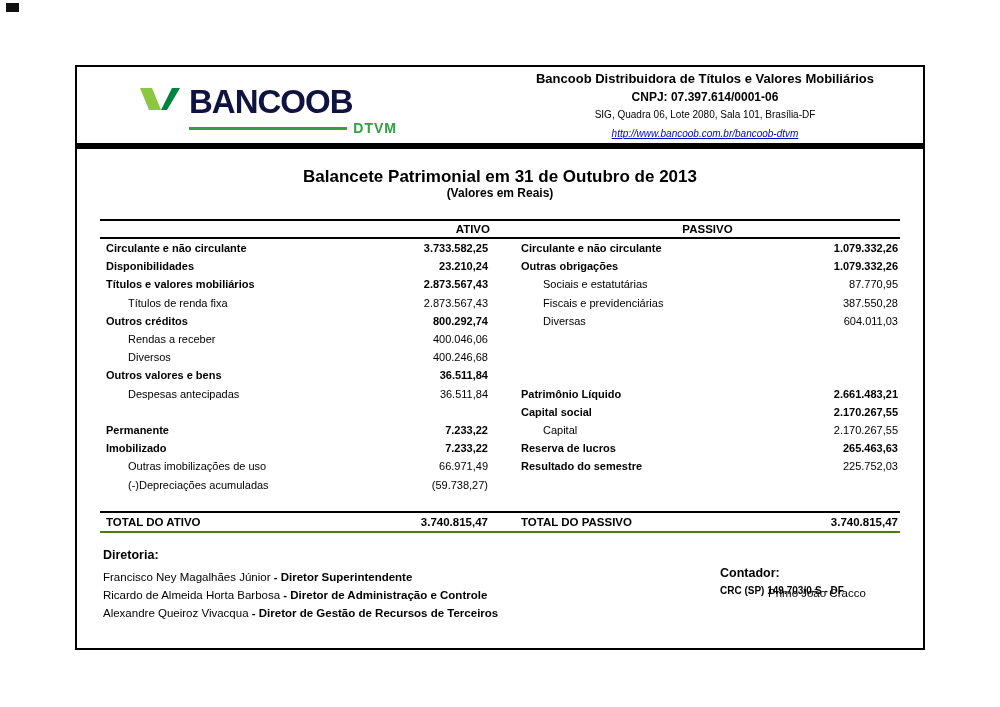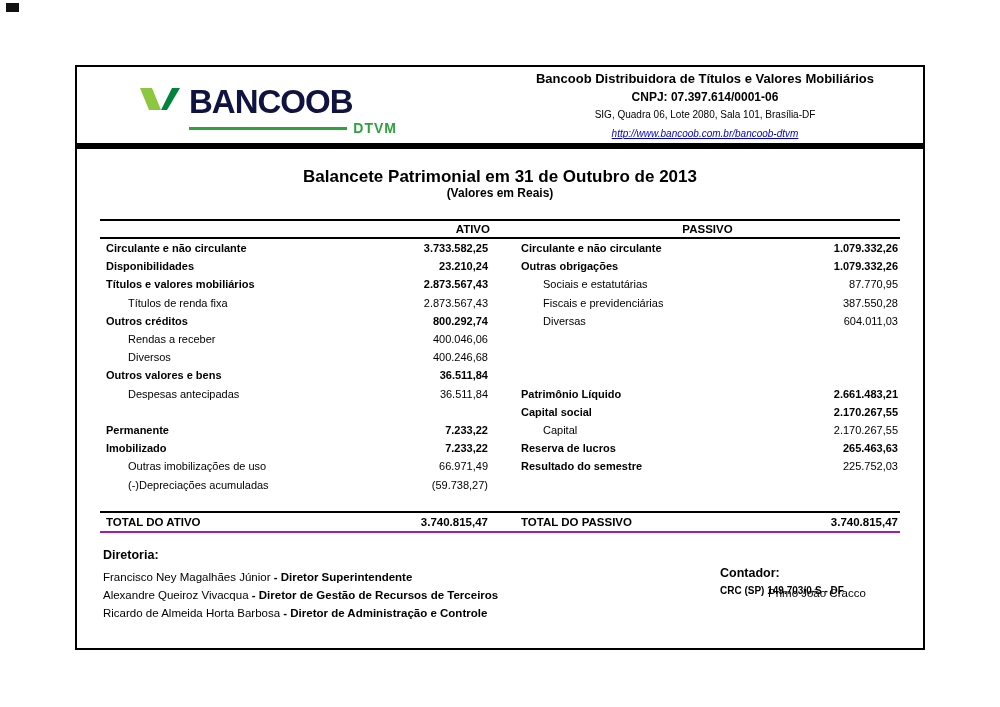--- a/index.html
+++ b/index.html
@@ -42,21 +42,21 @@
   .trow { display:flex; height:18.2px; align-items:center; font-size:11px; white-space:nowrap; }
   .c { overflow:hidden; }
   .al { flex:0 0 255px; padding-left:6px; box-sizing:border-box; }
   .av { flex:0 0 135px; text-align:right; padding-right:2px; box-sizing:border-box; }
   .pl { flex:0 0 250px; padding-left:31px; box-sizing:border-box; }
   .pv { flex:1; text-align:right; padding-right:2px; box-sizing:border-box; }
   .ind { padding-left:28px; }
   .pl.ind { padding-left:53px; }
   .b { font-weight:bold; }
   .trow-total { display:flex; height:18px; align-items:center; font-size:11.5px; font-weight:bold;
-                border-top:2px solid #000; border-bottom:2px solid #a21caf; margin-top:17px; white-space:nowrap; }
+                border-top:2px solid #000; border-bottom:2px solid #4d7c0f; margin-top:17px; white-space:nowrap; }
 
   
   .diretoria-h { position:absolute; left:26px; top:481px; font-size:12.5px; font-weight:bold; }
   .directors { position:absolute; left:26px; top:501px; font-size:11.5px; }
   .directors .dline { height:18px; line-height:18px; white-space:nowrap; }
   .directors .drole { font-weight:bold; }
   .contador-h { position:absolute; left:643px; top:499px; font-size:12.5px; font-weight:bold; }
   .contador-name { position:absolute; left:643px; top:520px; font-size:11.5px;padding-left:48px; }
   .contador-crc { position:absolute; left:643px; top:518px; font-size:10px; font-weight:bold; }
 </style>
@@ -193,22 +193,22 @@
         <div class="c al b">TOTAL DO ATIVO</div>
         <div class="c av b">3.740.815,47</div>
         <div class="c pl b">TOTAL DO PASSIVO</div>
         <div class="c pv b">3.740.815,47</div>
       </div>
     </div>
 
     <div class="diretoria-h">Diretoria:</div>
     <div class="directors" id="directors-list">
         <div class="dline"><span>Francisco Ney Magalhães Júnior </span><span class="drole">- Diretor Superintendente</span></div>
+        <div class="dline"><span>Ricardo de Almeida Horta Barbosa </span><span class="drole">- Diretor de Administração e Controle</span></div>
         <div class="dline"><span>Alexandre Queiroz Vivacqua </span><span class="drole">- Diretor de Gestão de Recursos de Terceiros</span></div>
-        <div class="dline"><span>Ricardo de Almeida Horta Barbosa </span><span class="drole">- Diretor de Administração e Controle</span></div>
       </div>
 
     <div class="contador-h">Contador:</div>
     <div class="contador-name">Primo João Cracco</div>
     <div class="contador-crc">CRC (SP) 149.703/0-S - DF</div>
 
   </div>
 </div>
 
 </body></html>

